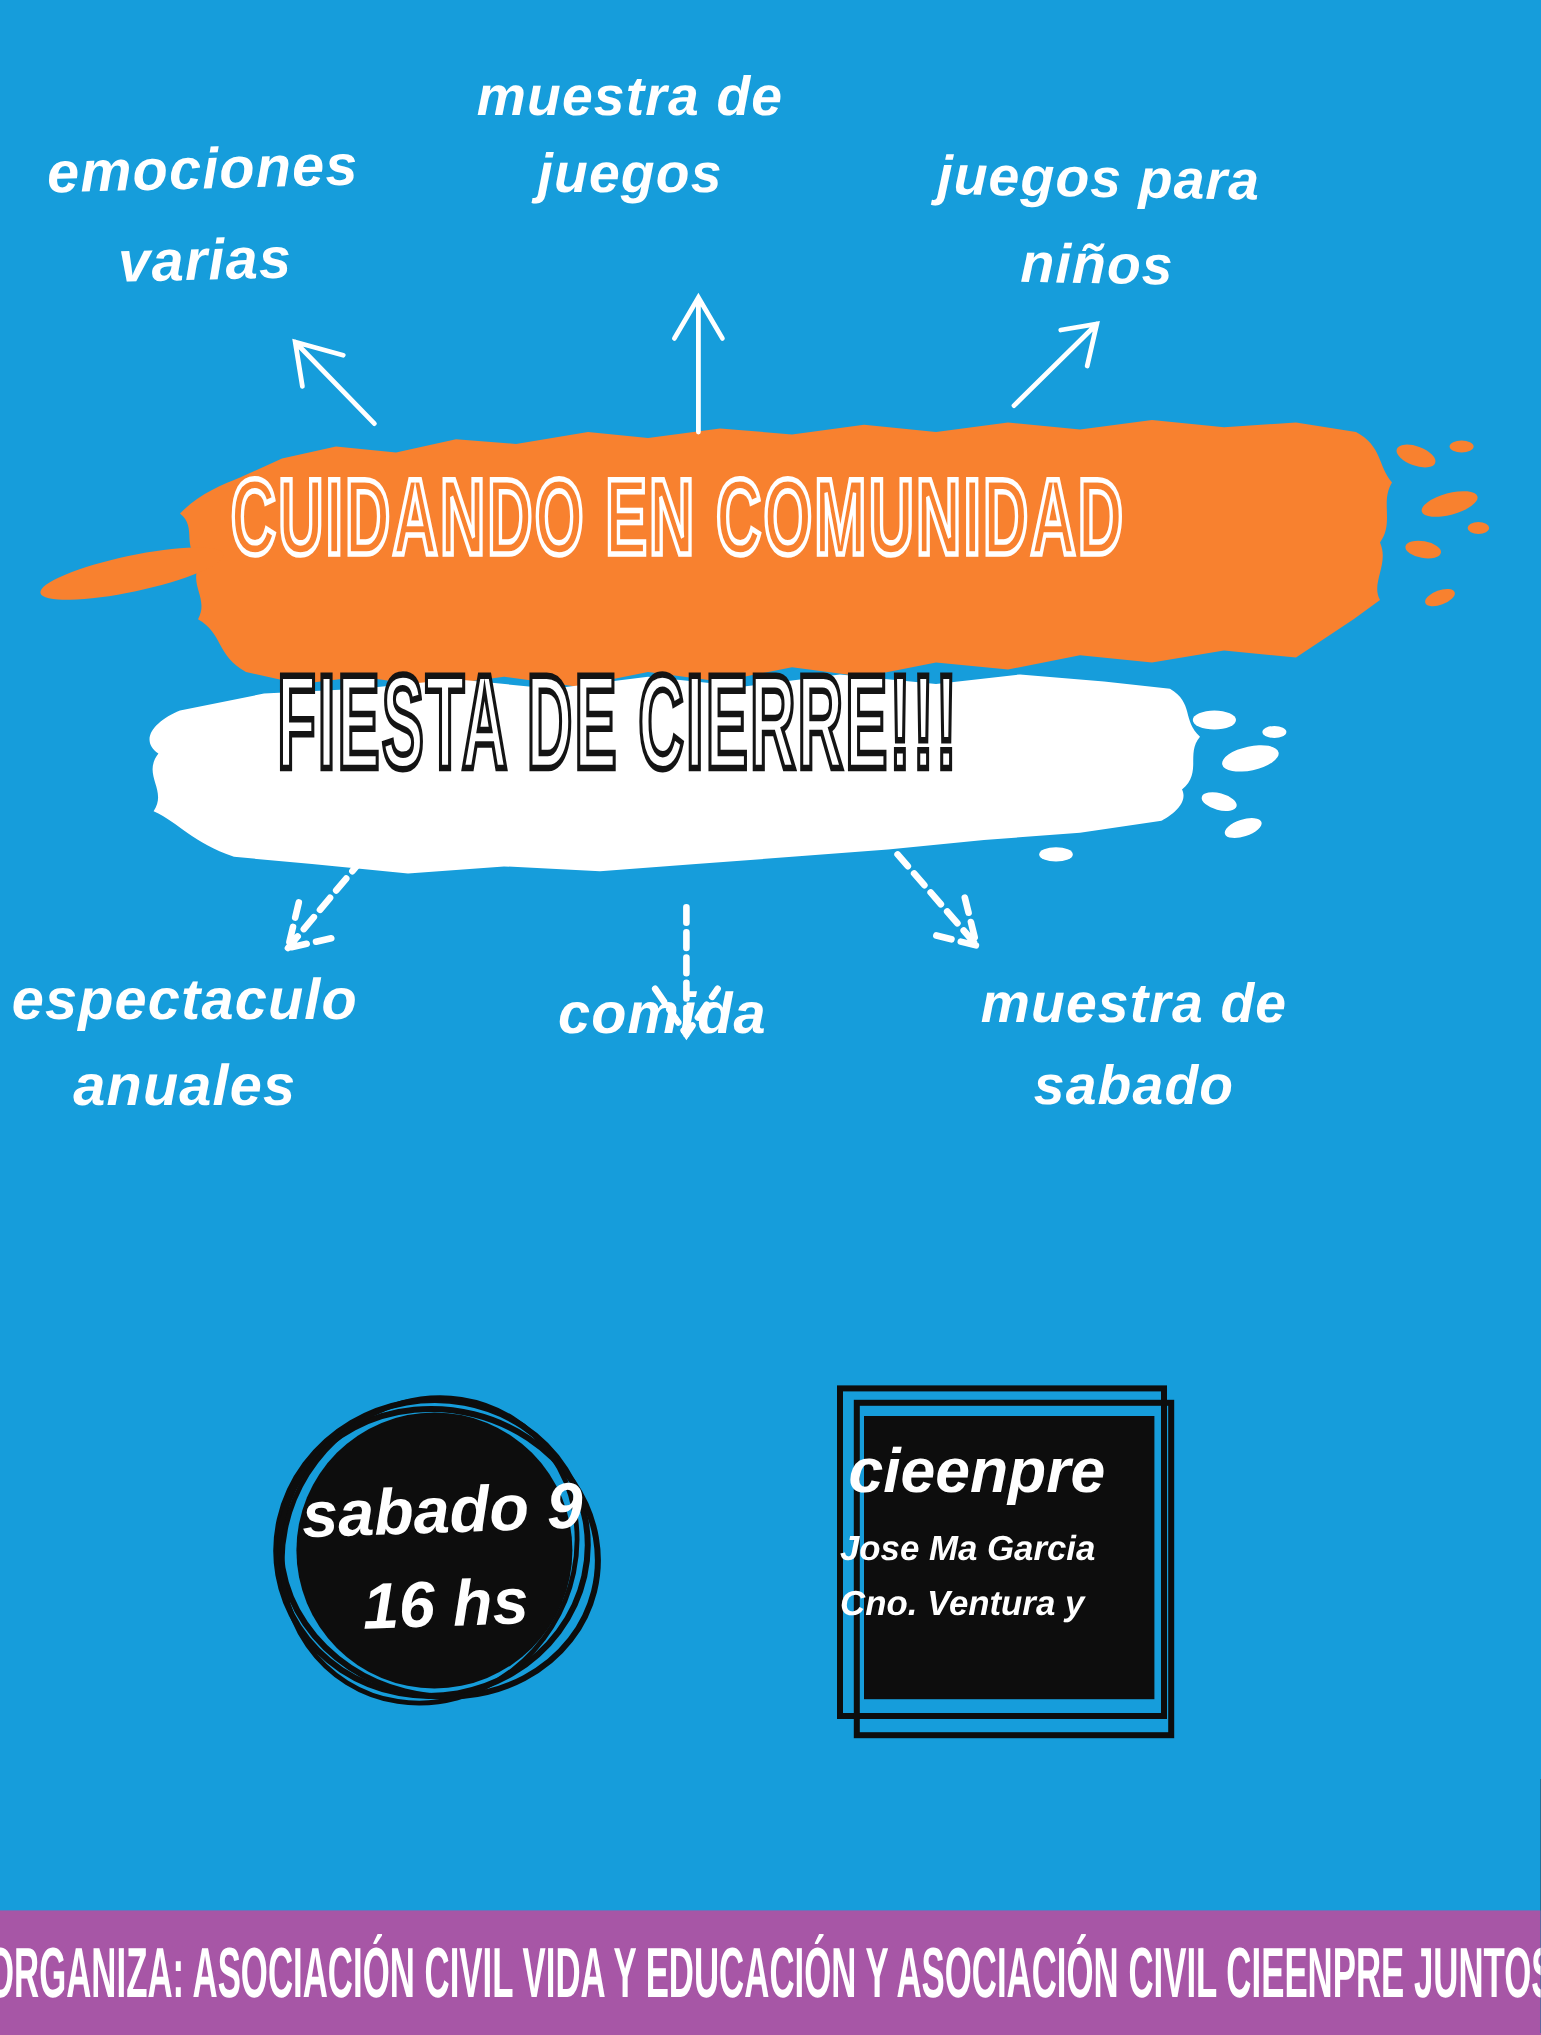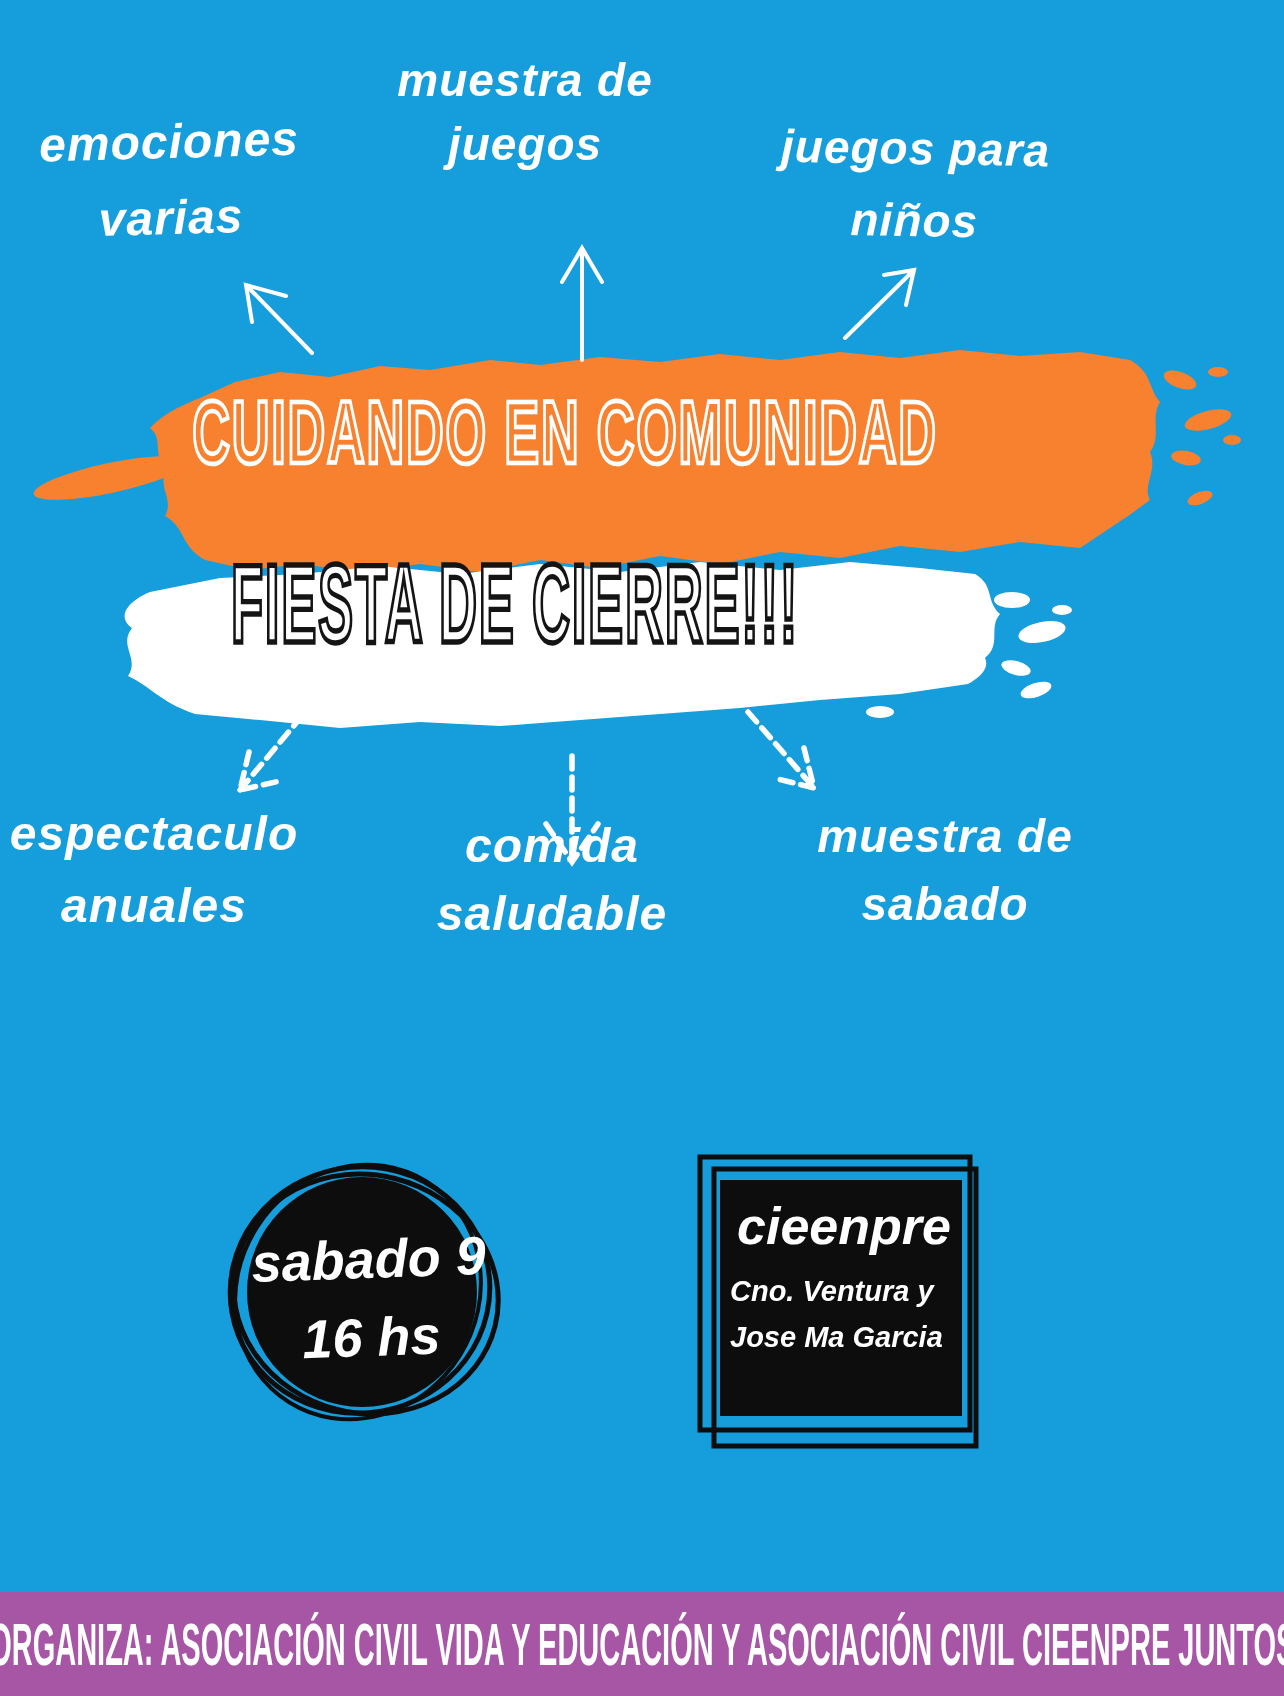--- a/index.html
+++ b/index.html
@@ -35,21 +35,21 @@
     transform:scale(0.85,1.8);transform-origin:50% 50%;
   }
   
   .date-text{
     position:absolute;left:238px;top:1220px;width:264px;
     text-align:center;color:#FFFFFF;font-style:italic;font-weight:bold;
     font-size:54px;line-height:78px;transform:rotate(-2deg);
   }
   
   .venue-text{
-    position:absolute;left:724px;top:1194px;width:240px;color:#FFFFFF;
+    position:absolute;left:694px;top:1194px;width:240px;color:#FFFFFF;
   }
   .venue-name{
     text-align:center;font-style:italic;font-weight:bold;font-size:52px;
     line-height:64px;margin-bottom:10px;
   }
   .venue-addr{
     text-align:left;padding-left:6px;font-style:italic;font-weight:bold;
     font-size:29px;line-height:46px;
   }
   
@@ -137,35 +137,34 @@
 
   <div class="stroke-title" id="main-title">CUIDANDO EN COMUNIDAD</div>
   <div class="stroke-title" id="sub-title">FIESTA DE CIERRE!!!</div>
 
   <div class="label" id="label-espectaculo">
     <div>espectaculo</div>
     <div>anuales</div>
   </div>
   <div class="label" id="label-comida">
     <div>comida</div>
-    <div>saludable</div>
   </div>
   <div class="label" id="label-dibujos">
     <div>muestra de</div>
     <div>sabado</div>
   </div>
 
   <div class="date-text">
     <div>sabado 9</div>
     <div>16 hs</div>
   </div>
 
   <div class="venue-text">
     <div class="venue-name">cieenpre</div>
+    <div class="venue-addr">Jose Ma Garcia</div>
     <div class="venue-addr">Cno. Ventura y</div>
-    <div class="venue-addr">Jose Ma Garcia</div>
   </div>
 
   <div class="footer-bar">
     <div class="footer-text">ORGANIZA: ASOCIACIÓN CIVIL VIDA Y EDUCACIÓN Y ASOCIACIÓN CIVIL CIEENPRE JUNTOS</div>
   </div>
 
 </div>
 
 </body></html>

